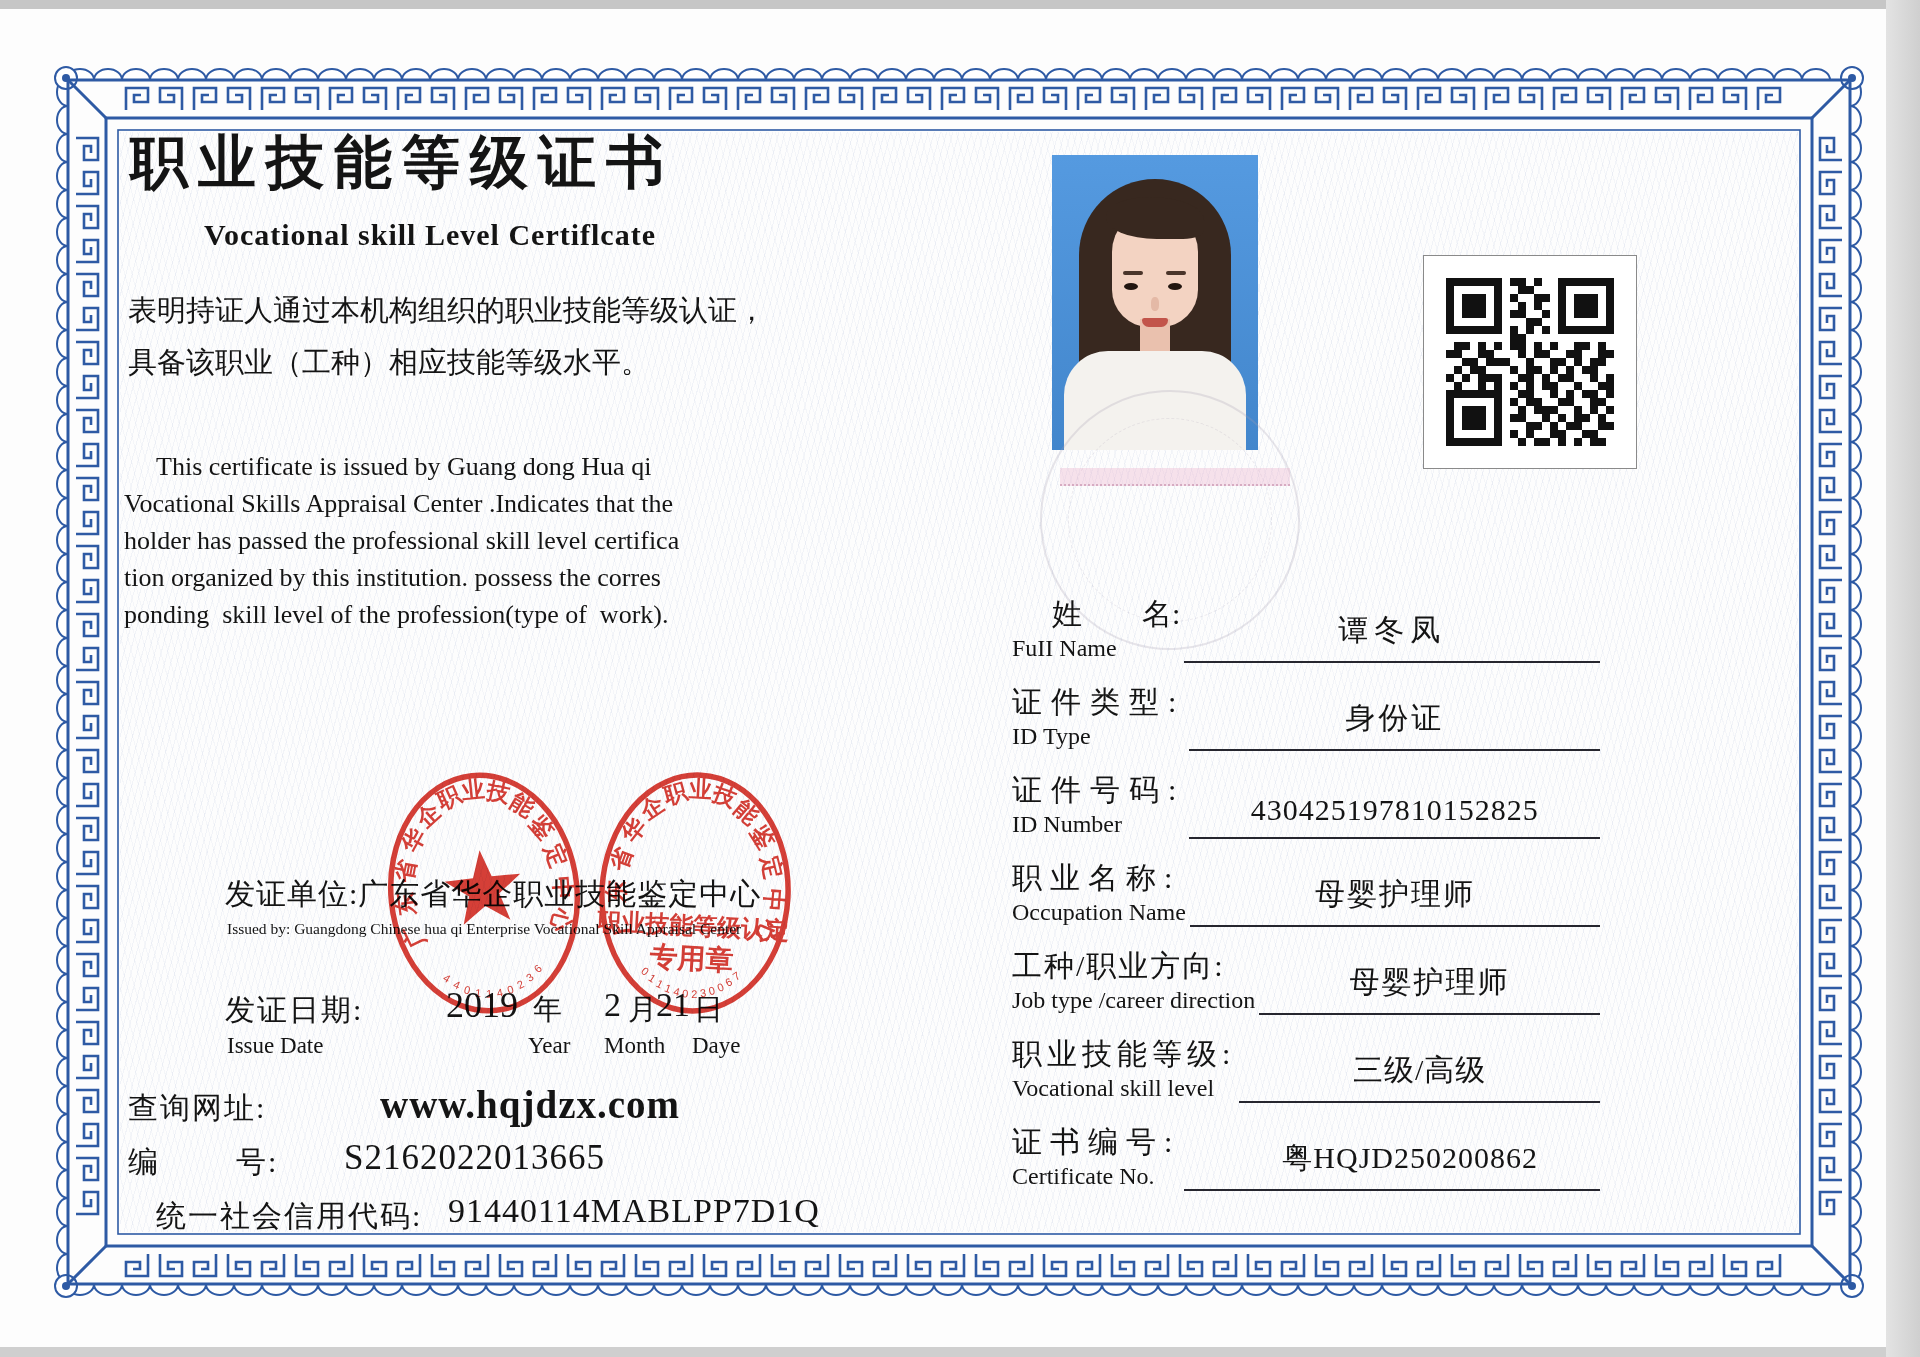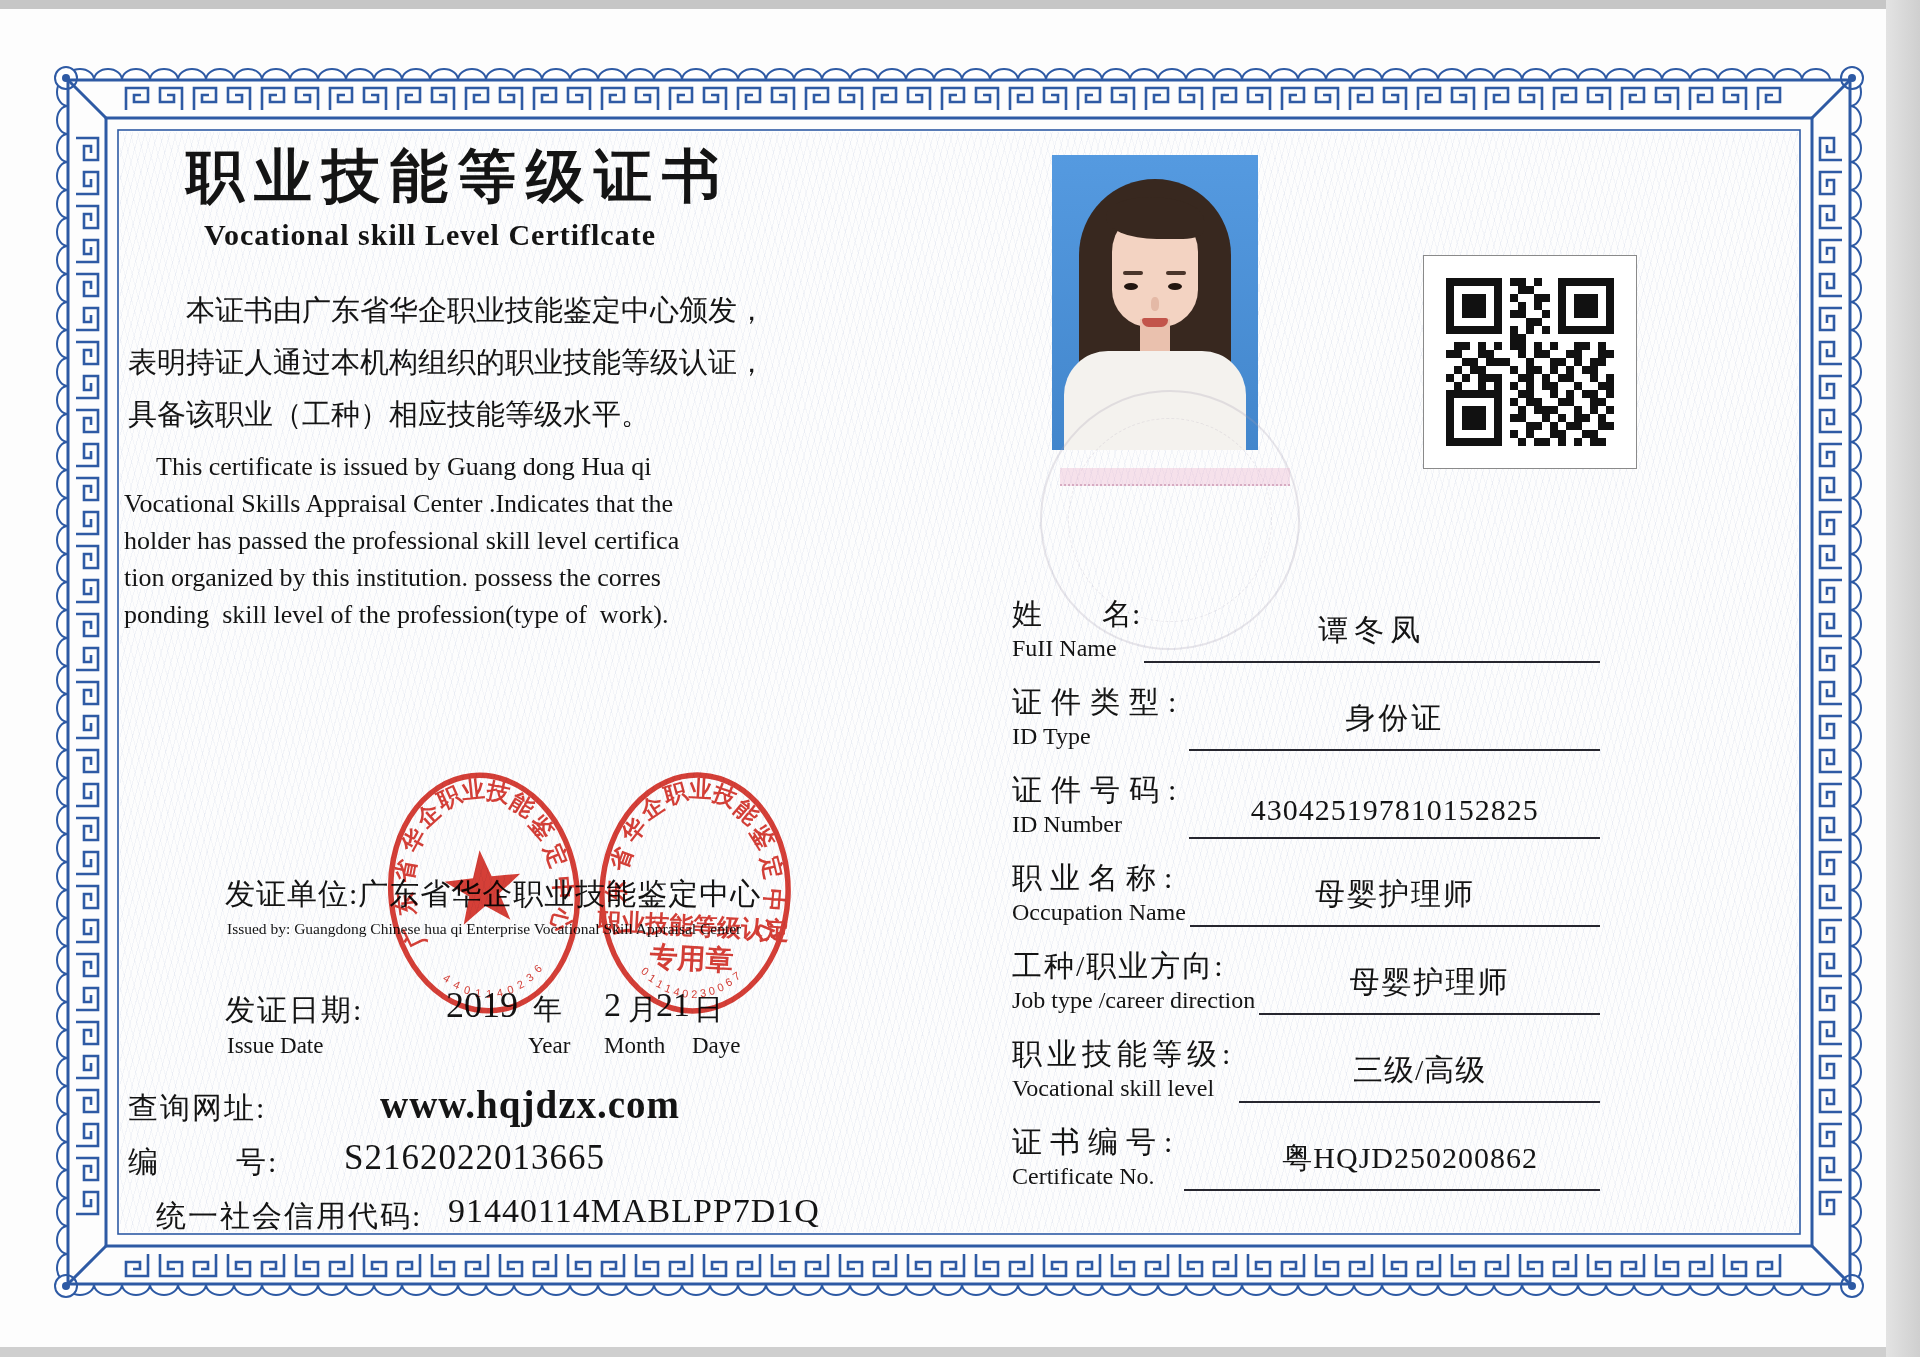--- a/index.html
+++ b/index.html
@@ -15,21 +15,21 @@
 
   .frame { position:absolute; left:44px; top:56px; width:1830px; height:1252px; }
   .frame > svg { position:absolute; left:0; top:0; }
   .content { position:absolute; inset:0; }
   .inner-bg { position:absolute; left:76px; top:76px; right:76px; bottom:76px;
     background:
       repeating-linear-gradient(105deg, rgba(88,116,178,0.07) 0 1px, rgba(0,0,0,0) 1px 6px),
       repeating-linear-gradient(75deg,  rgba(88,116,178,0.05) 0 1px, rgba(0,0,0,0) 1px 7px);
   }
 
-  .title    { position:absolute; left:86px;  top:82px;  width:600px; text-align:right;
+  .title    { position:absolute; left:86px;  top:68px;  width:600px; text-align:left;
               font-size:58px; font-weight:700; letter-spacing:10px; }
   .subtitle { position:absolute; left:86px;  top:162px; width:600px; text-align:center;
               font-size:30px; font-weight:600; letter-spacing:1px; }
 
   .cn-para  { position:absolute; left:84px; top:228px; width:668px; font-size:29px; line-height:52px; }
   .cn-para .line.first { padding-left:58px; }
   .en-para  { position:absolute; left:80px; top:392px; width:664px; font-size:26px; line-height:37px; white-space:pre; }
 
   .issuer-cn { position:absolute; left:181px; top:818px; font-size:30px; letter-spacing:1px; }
   .issuer-en { position:absolute; left:183px; top:864px; font-size:15.5px; }
@@ -281,21 +281,20 @@
       <line x1="24" y1="1228" x2="62" y2="1190" stroke="#2e5aa4" stroke-width="3"></line>
       <line x1="1806" y1="1228" x2="1768" y2="1190" stroke="#2e5aa4" stroke-width="3"></line>
     </svg>
 
   <div class="content">
     <div class="inner-bg"></div>
 
     <div class="title">职业技能等级证书</div>
     <div class="subtitle">Vocational skill Level  Certiflcate</div>
     <div class="cn-para" id="cn-para">
-        <div class="line first">本证书由广东省华企职业技能鉴定中心颁发，</div>
         <div class="line">表明持证人通过本机构组织的职业技能等级认证，</div>
         <div class="line">具备该职业（工种）相应技能等级水平。</div>
       </div>
     <div class="en-para" id="en-para"><div>     This certificate is issued by Guang dong Hua qi</div><div>Vocational Skills Appraisal Center .Indicates that the</div><div>holder has passed the professional skill level certifica</div><div>tion organized by this institution. possess the corres</div><div>ponding  skill level of the profession(type of  work).</div></div>
 
     <div class="issuer-cn">发证单位:广东省华企职业技能鉴定中心</div>
     <div class="issuer-en">Issued by: Guangdong Chinese hua qi Enterprise Vocational Skill Appraisal Center</div>
 
     <span class="d-abs date-label">发证日期:</span>
     <span class="d-abs date-year">2019</span>
@@ -834,21 +833,21 @@
           <i class="on"></i>
           <i></i>
         </div>
     </div>
 
     <div class="emboss"></div>
     <div class="pink-glitch"></div>
 
     <div class="fields" id="fields">
         <div class="frow">
-          <div class="flabel"><span class="cn" style="letter-spacing: 0px;">姓        名:</span><span class="en">FuII Name</span></div>
+          <div class="flabel"><span class="cn" style="letter-spacing: 0px; margin-left: 40px;">姓        名:</span><span class="en">FuII Name</span></div>
           <div class="fval">
             <span style="letter-spacing: 6px; margin-top: 8px;">谭冬凤</span>
           </div>
         </div>
         <div class="frow">
           <div class="flabel"><span class="cn" style="letter-spacing: 9px;">证件类型:</span><span class="en">ID Type</span></div>
           <div class="fval">
             <span style="letter-spacing: 3px;">身份证</span>
           </div>
         </div>

